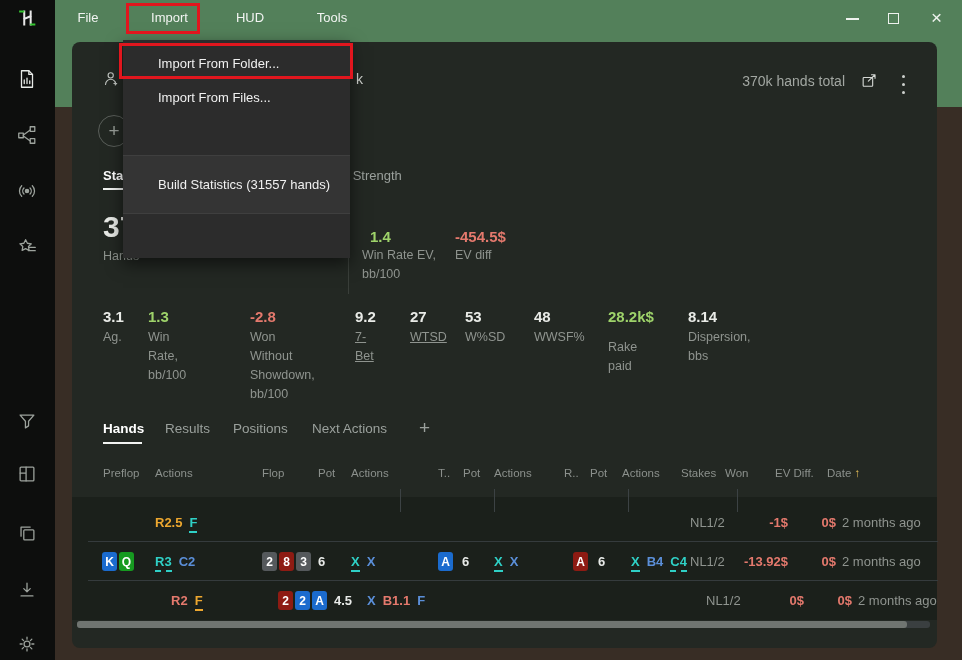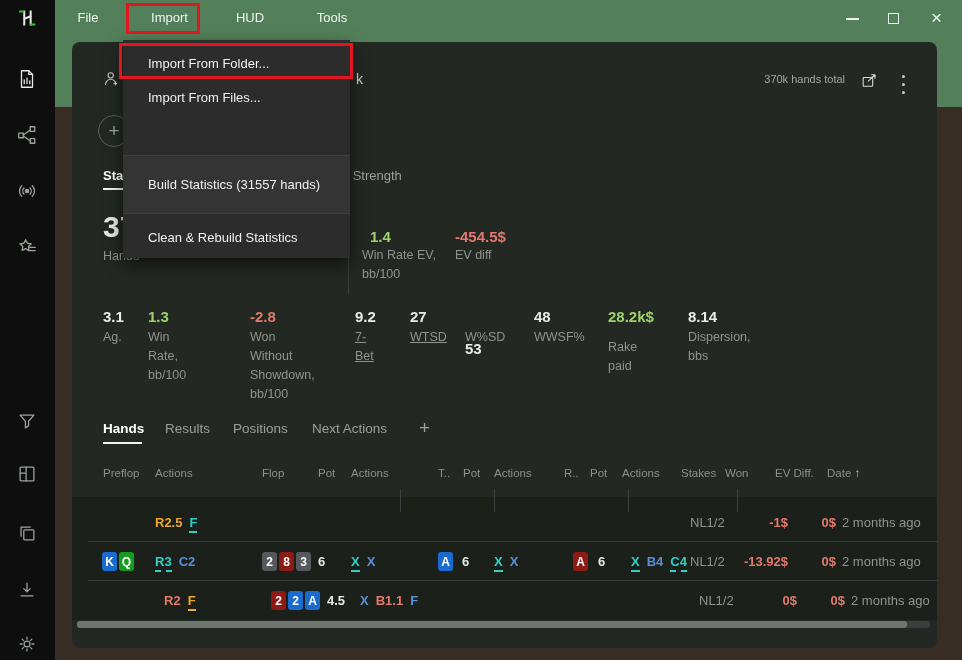--- a/index.html
+++ b/index.html
@@ -46,21 +46,21 @@
   .cell-gray { font-size:13px; color:#8f948f; white-space:nowrap; }
   .cell-red { font-size:13px; font-weight:bold; color:#e4796d; white-space:nowrap; }
 
   
   #hscroll-track { left:5px; top:579px; width:853px; height:7px; background:#3a3f40; border-radius:3px; }
   #hscroll-thumb { left:0; top:0; width:830px; height:7px; background:#707571; border-radius:3px; }
 
   
   #import-menu { left:123px; top:40px; width:227px; height:218px; background:#2c2c2c; z-index:20;
                  box-shadow:0 6px 16px rgba(0,0,0,.55); }
-  .mi { left:0; width:227px; height:33px; display:flex; align-items:center; padding-left:25px;
+  .mi { left:0; width:227px; height:33px; display:flex; align-items:center; padding-left:35px;
         color:#f0f0f0; font-size:13px; cursor:pointer; white-space:nowrap; }
   .msep { left:0; width:227px; height:1px; background:#3f3f3f; }
   .mband { left:0; top:115px; width:227px; height:58px; background:#343434; }
 
   
   .red-box { border:3px solid #e1161e; z-index:30; }
   #red-box-menu { left:126px; top:3px; width:74px; height:31px; }
   #red-box-item { left:119px; top:43px; width:234px; height:36px; }
 
   .plus-circle { width:32px; height:32px; border:1.5px solid #5a5f5a; border-radius:50%;
@@ -129,21 +129,21 @@
 
 <div class="abs" id="panel">
   <div class="abs" id="table-bg"></div>
 
   <span class="abs" id="player-icon-slot" style="left: 30px; top: 26px; width: 20px;"><svg viewBox="0 0 24 24" fill="none" stroke="#c2c6c2" stroke-width="1.4" stroke-linecap="round" stroke-linejoin="round" style="width: 19px; height: 21px;">
         <circle cx="11" cy="8" r="3.3"></circle>
         <path d="M4.5 19.5a6.5 6.5 0 0 1 13 0"></path>
         <path d="M16.8 16.5v3.6M15 18.3h3.6"></path>
       </svg></span>
   <span class="abs" style="left:284px; top:29px; font-size:14px; color:#cfd2cd;">k</span>
-  <span class="abs" style="right:92px; top:31px; font-size:11px; color:#a2a7a2;">370k hands total</span>
+  <span class="abs" style="right:92px; top:31px; font-size:14px; color:#a2a7a2;">370k hands total</span>
   <span class="abs" id="popout-icon-slot" style="left:788px; top:29px;"><svg viewBox="0 0 24 24" fill="none" stroke="#d5d8d5" stroke-width="1.4" stroke-linecap="round" stroke-linejoin="round" style="width: 19px; height: 21px;">
         <rect x="4" y="7" width="12" height="11" rx="1"></rect>
         <path d="M10.5 11.5L19 3.5M14.5 3.5H19V8"></path>
       </svg></span>
   <span class="abs" style="left:830px; top:30px; display:flex; flex-direction:column;">
     <i class="kebab-dot"></i>
       <i class="kebab-dot"></i>
       <i class="kebab-dot"></i>
   </span>
   <div class="abs plus-circle" style="left:26px; top:73px;">+</div>
@@ -182,21 +182,21 @@
         <div>bb/100</div>
       </div>
       <div class="abs stat-val" style="left: 283px; top: 266px;">9.2</div>
       <div class="abs gray-sm lbl-u" style="left: 283px; top: 286px;">
         <div>7-Bet</div>
       </div>
       <div class="abs stat-val" style="left: 338px; top: 266px;">27</div>
       <div class="abs gray-sm lbl-u" style="left: 338px; top: 286px;">
         <div>WTSD</div>
       </div>
-      <div class="abs stat-val" style="left: 393px; top: 266px; margin-top: 32px;">53</div>
+      <div class="abs stat-val" style="left: 393px; top: 266px;">53</div>
       <div class="abs gray-sm" style="left: 393px; top: 286px;">
         <div>W%SD</div>
       </div>
       <div class="abs stat-val" style="left: 462px; top: 266px;">48</div>
       <div class="abs gray-sm" style="left: 462px; top: 286px;">
         <div>WWSF%</div>
       </div>
       <div class="abs stat-val v-green" style="left: 536px; top: 266px;">28.2k$</div>
       <div class="abs gray-sm" style="left: 536px; top: 296px;">
         <div>Rake paid</div>
@@ -279,21 +279,21 @@
           <span class="act c-cyan u-solid">X</span>
           <span class="act c-blue">B4</span>
           <span class="act c-cyan u-dashed">C4</span>
         </div>
         <div class="abs cell-gray" style="left: 618px; top: 12px;">NL1/2</div>
         <div class="abs cell-red" style="left: 628px; top: 12px; width: 88px; text-align: right;">-13.92$</div>
         <div class="abs cell-red" style="left: 704px; top: 12px; width: 60px; text-align: right;">0$</div>
         <div class="abs cell-gray" style="left: 770px; top: 12px;">2 months ago</div>
       </div>
       <div class="abs rowline" style="top: 499px;"></div>
-      <div class="abs" style="left: 9px; top: 539px; width: 865px; height: 39px;">
+      <div class="abs" style="left: 16px; top: 539px; width: 865px; height: 39px;">
         <div class="abs" style="left: 83px; top: 12px; display: flex;">
           <span class="act c-red">R2</span>
           <span class="act c-orange u-solid">F</span>
         </div>
         <div class="abs" style="left: 190px; top: 10px; display: flex;">
           <span class="card s-h">2</span>
           <span class="card s-d">2</span>
           <span class="card s-d">A</span>
         </div>
         <div class="abs pot" style="left: 246px; top: 12px;">4.5</div>
@@ -320,17 +320,16 @@
   </div>
 </div>
 
 <div class="abs" id="import-menu">
     <div class="abs mband"></div>
     <div class="abs mi" style="top: 7px;">Import From Folder...</div>
     <div class="abs mi" style="top: 41px;">Import From Files...</div>
     <div class="abs msep" style="top: 115px;"></div>
     <div class="abs mi" style="top: 128px;">Build Statistics (31557 hands)</div>
     <div class="abs msep" style="top: 173px;"></div>
-    <div class="abs mi" style="top: 181px;">Clean &amp; Rebuild Statistics</div>
   </div>
 
 <div class="abs red-box" id="red-box-menu"></div>
 <div class="abs red-box" id="red-box-item"></div>
 
 </body></html>

